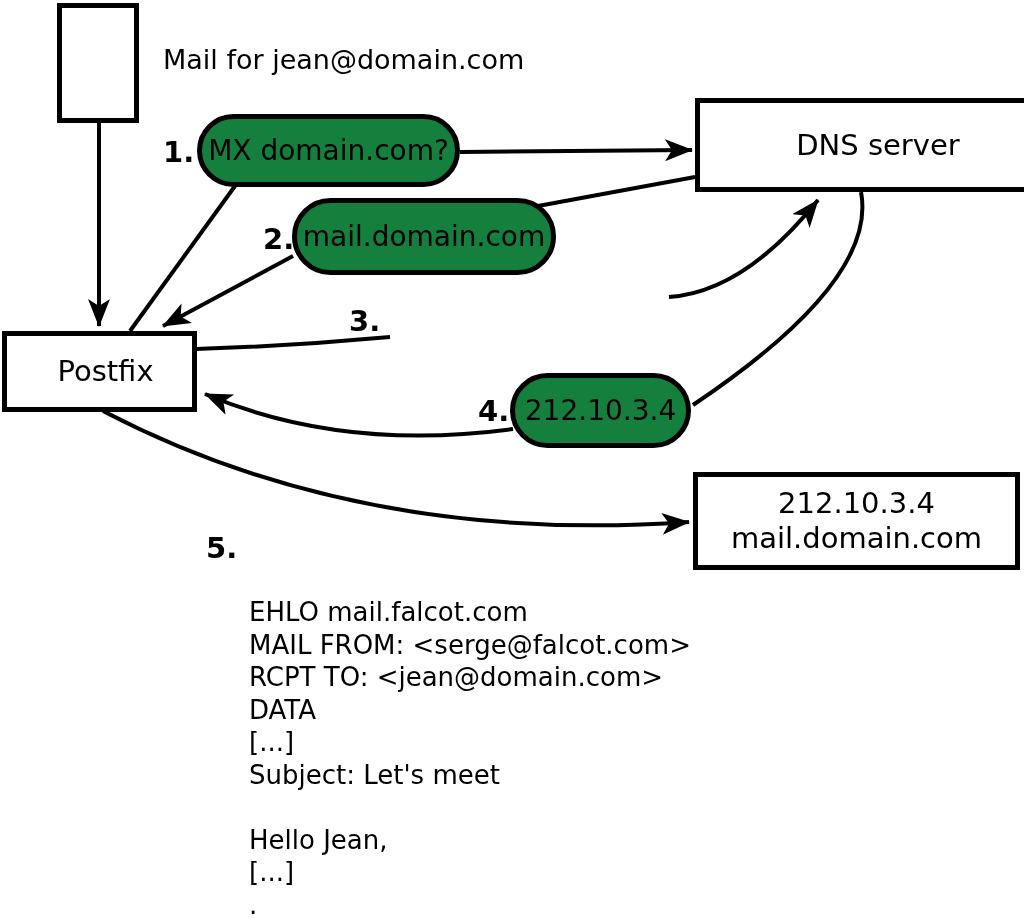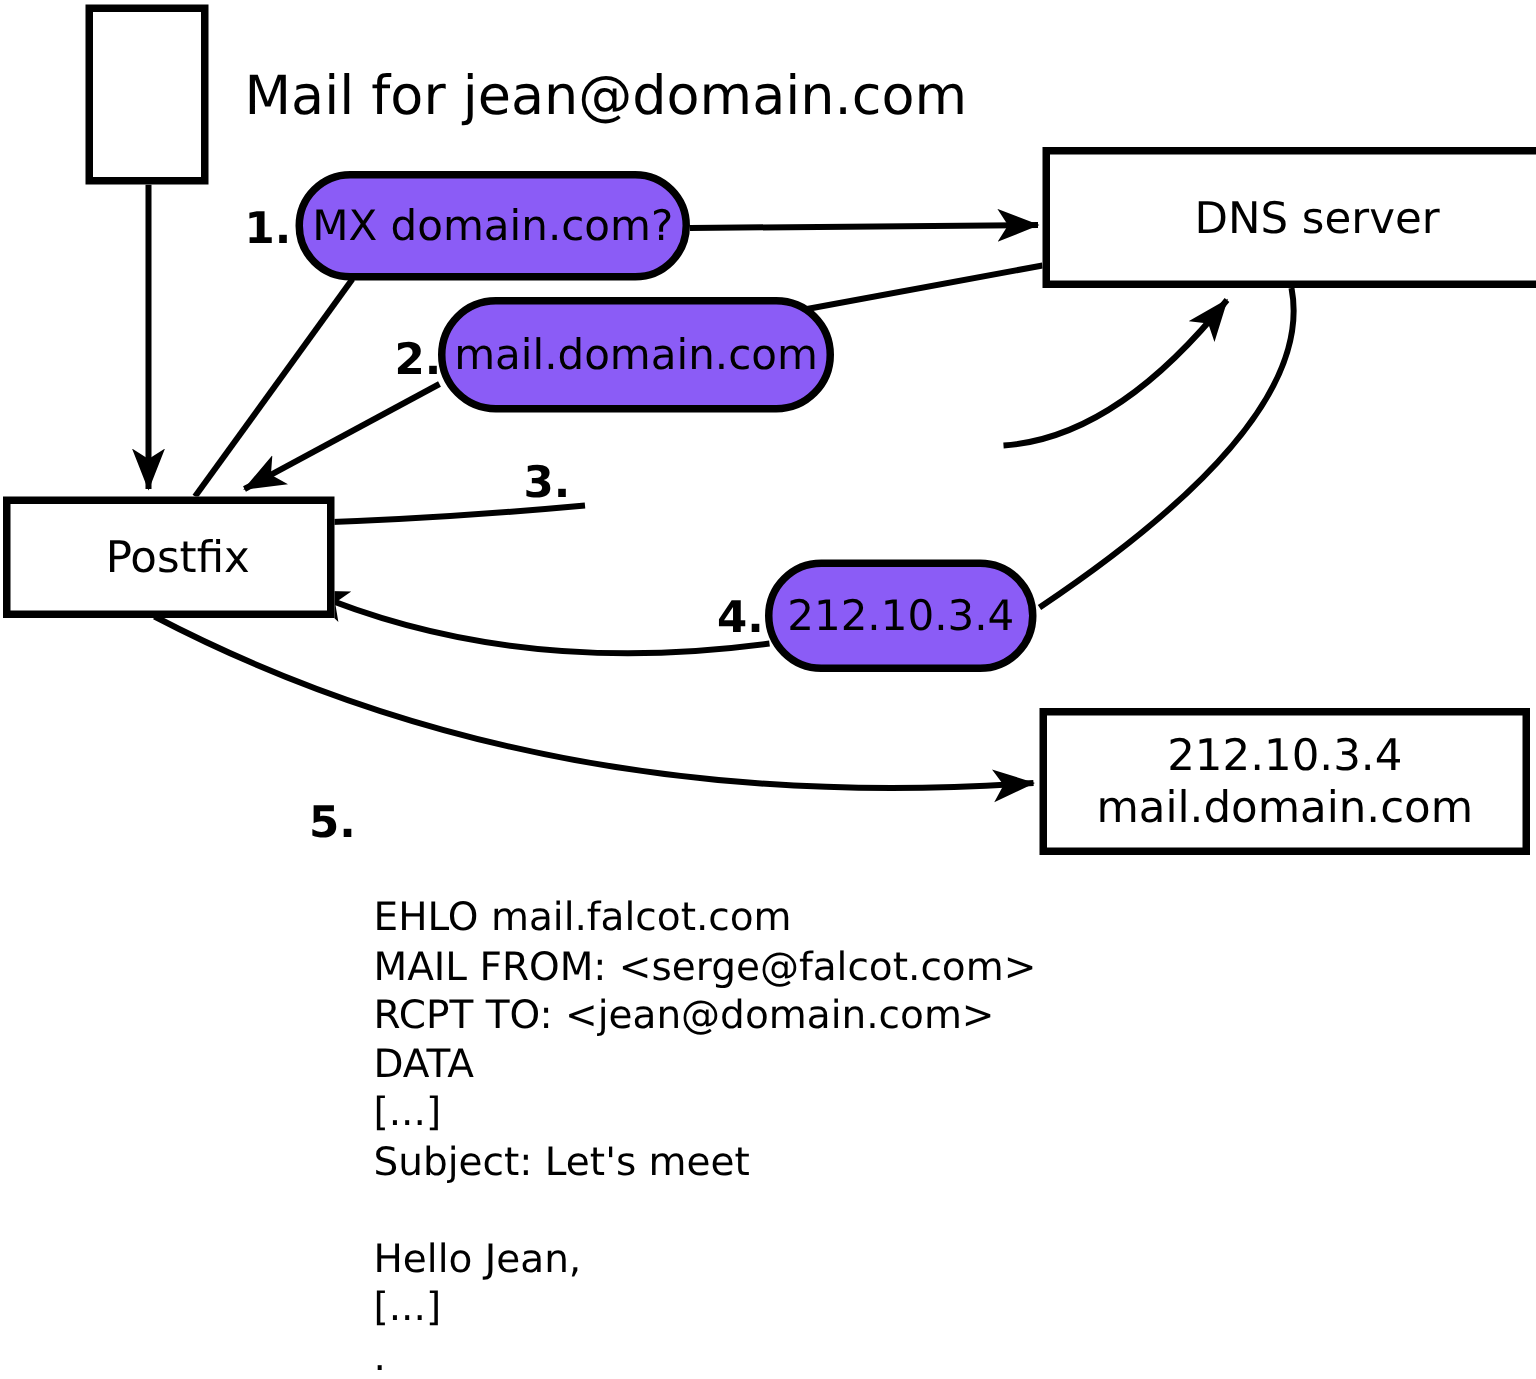--- a/index.html
+++ b/index.html
@@ -31,40 +31,40 @@
     align-items: center;
     justify-content: center;
     text-align: center;
     z-index: 2;
     font-size: 29px;
     line-height: 1.2;
   }
   .pill {
     position: absolute;
     box-sizing: border-box;
-    background: #8b5cf6;
+    background: #15803d;
     border: 5px solid #000000;
     display: flex;
     align-items: center;
     justify-content: center;
     z-index: 2;
     font-size: 28px;
     white-space: nowrap;
   }
   .step-num {
     position: absolute;
     z-index: 3;
     font-size: 29px;
     font-weight: bold;
     white-space: nowrap;
   }
   .free-label {
     position: absolute;
     z-index: 3;
-    font-size: 36px;
+    font-size: 27px;
     white-space: nowrap;
   }
   .smtp-block {
     position: absolute;
     z-index: 3;
     font-size: 26px;
     line-height: 32.5px;
     white-space: pre-line;
     text-align: left;
   }
@@ -98,21 +98,21 @@
 
     <path d="M861 192 Q878 281 693 405" fill="none" stroke="#000000" stroke-width="4"></path>
 
     <path d="M513 429 Q342 452 205 394" fill="none" stroke="#000000" stroke-width="4" marker-end="url(#arrow)"></path>
 
     <path d="M103 411 Q360 545 689 522" fill="none" stroke="#000000" stroke-width="4" marker-end="url(#arrow)"></path>
   </svg>
 
   <div class="node" style="left:57px; top:3px; width:82px; height:120px;"></div>
 
-  <div class="node" style="left:2px; top:331px; width:221px; height:81px;padding-left:12px;">
+  <div class="node" style="left:2px; top:331px; width:195px; height:81px;padding-left:12px;">
     <span>Postfix</span>
   </div>
 
   <div class="node" style="left:695px; top:98px; width:366px; height:94px;">
     <span>DNS server</span>
   </div>
 
   <div class="node two-line" style="left:693px; top:472px; width:327px; height:98px; flex-direction:column; font-size:29px;">
     <div>212.10.3.4</div>
     <div>mail.domain.com</div>

